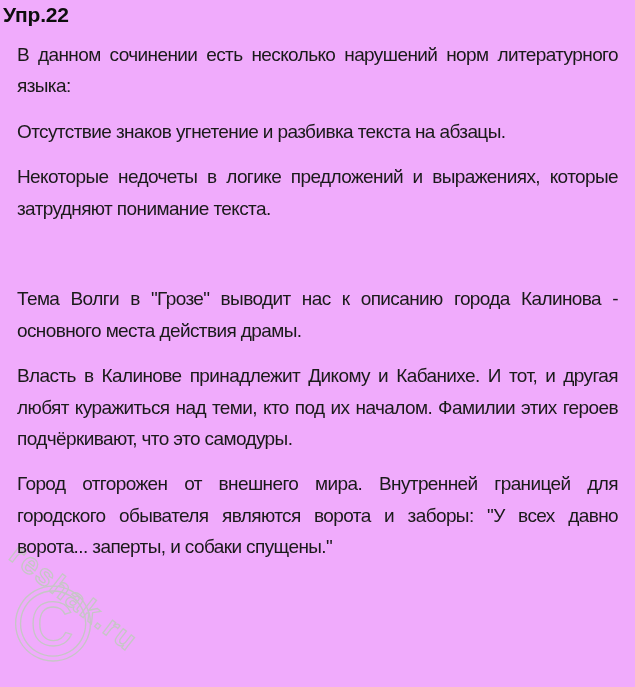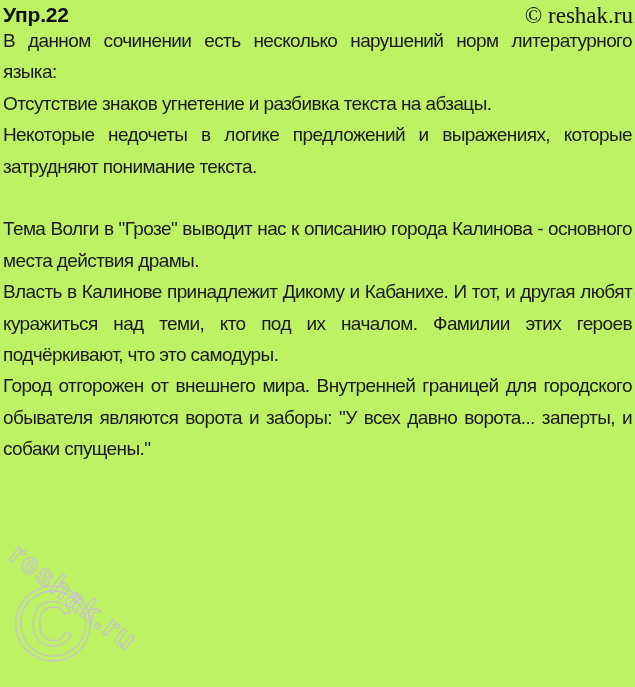--- a/index.html
+++ b/index.html
@@ -1,20 +1,20 @@
 <!DOCTYPE html>
 <html lang="ru"><head>
 <meta charset="utf-8">
 <style>
   html, body { margin: 0; padding: 0; background: #ffffff; }
   .page {
     position: relative;
     width: 635px;
     height: 687px;
-    background: #bef264;
+    background: #f0abfc;
     overflow: hidden;
     font-family: "Liberation Sans", sans-serif;
   }
 
   
   .hdr {
     position: absolute;
     top: 0; left: 0; right: 0;
     z-index: 2;
     display: flex;
@@ -34,21 +34,21 @@
     color: #111111;
   }
 
   
   .doc {
     position: relative;
     z-index: 1;
     padding: 25px 3px 0 3px;
   }
   .para {
-    margin: 0;
+    margin: 14px;
     font-size: 19px;
     line-height: 31.4px;
     letter-spacing: -0.6px;
     text-align: justify;
     color: #1a1a1a;
   }
   .spacer { height: 31.4px; }
 
   
   .watermark {
@@ -81,21 +81,20 @@
     -webkit-text-stroke: 1.3px #c6c6c6;
   }
 </style>
 </head>
 <body>
 
 <div class="page">
 
   <div class="hdr">
     <div class="exercise-title">Упр.22</div>
-    <div class="site-credit">© reshak.ru</div>
   </div>
 
   <div class="watermark" aria-hidden="true">
     <span class="wm-text">reshak.ru</span>
     <span class="wm-copyright">©</span>
   </div>
 
   <main class="doc">
     <p class="para">В данном сочинении есть несколько нарушений норм литературного языка:</p>
     <p class="para">Отсутствие знаков угнетение и разбивка текста на абзацы.</p>

